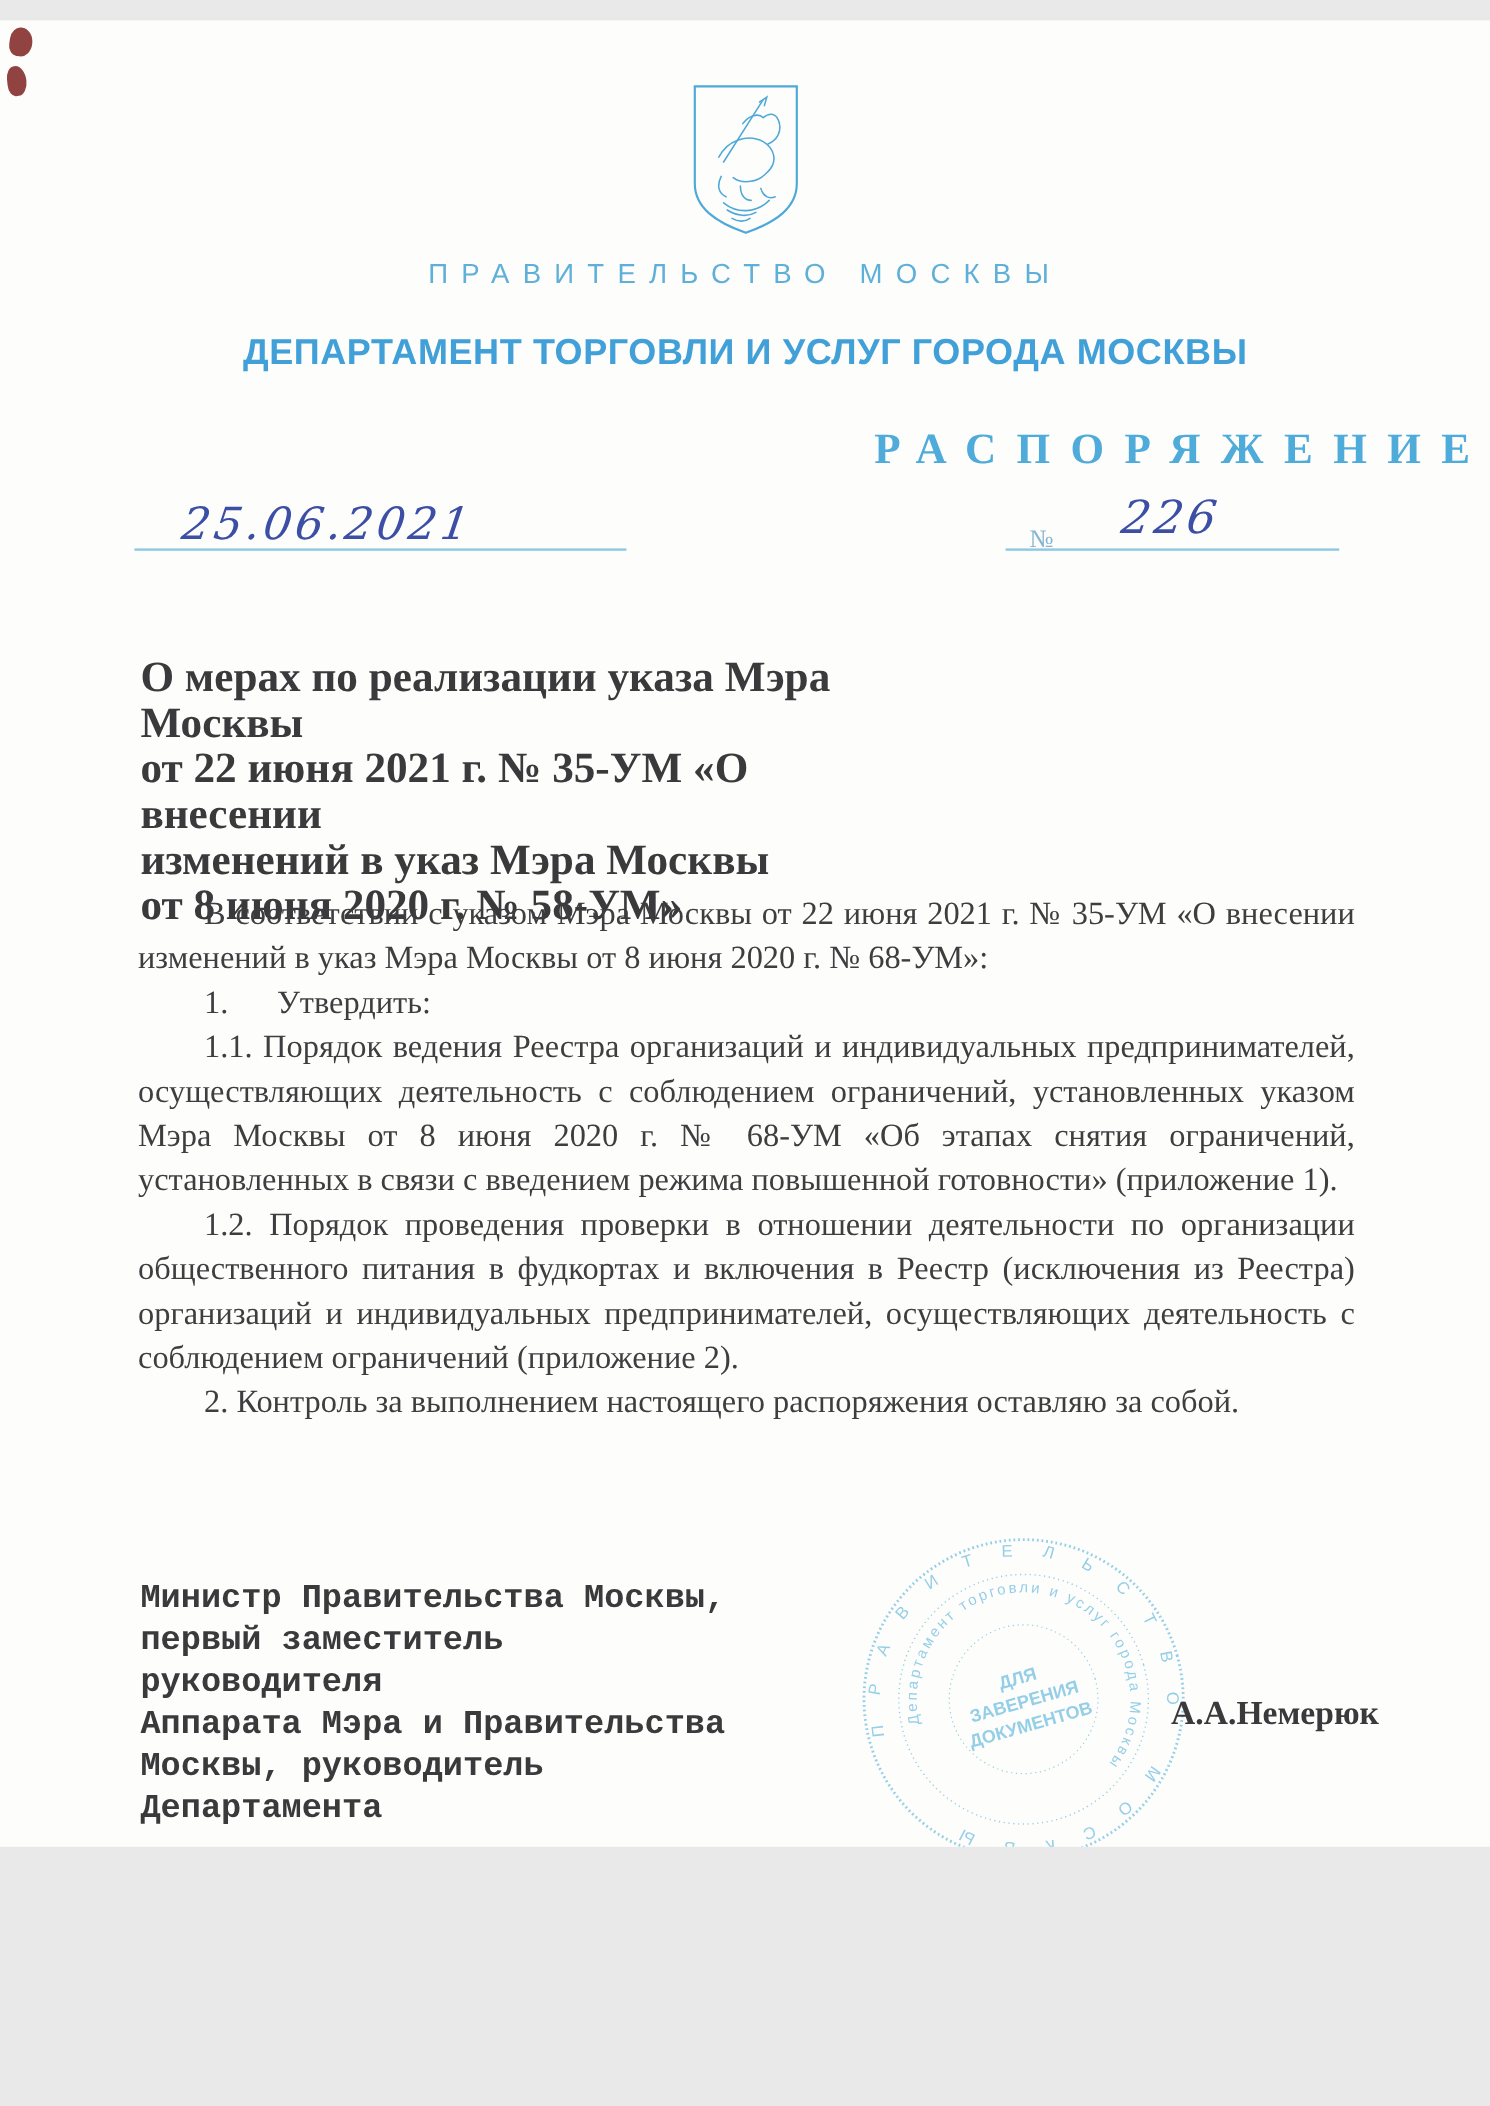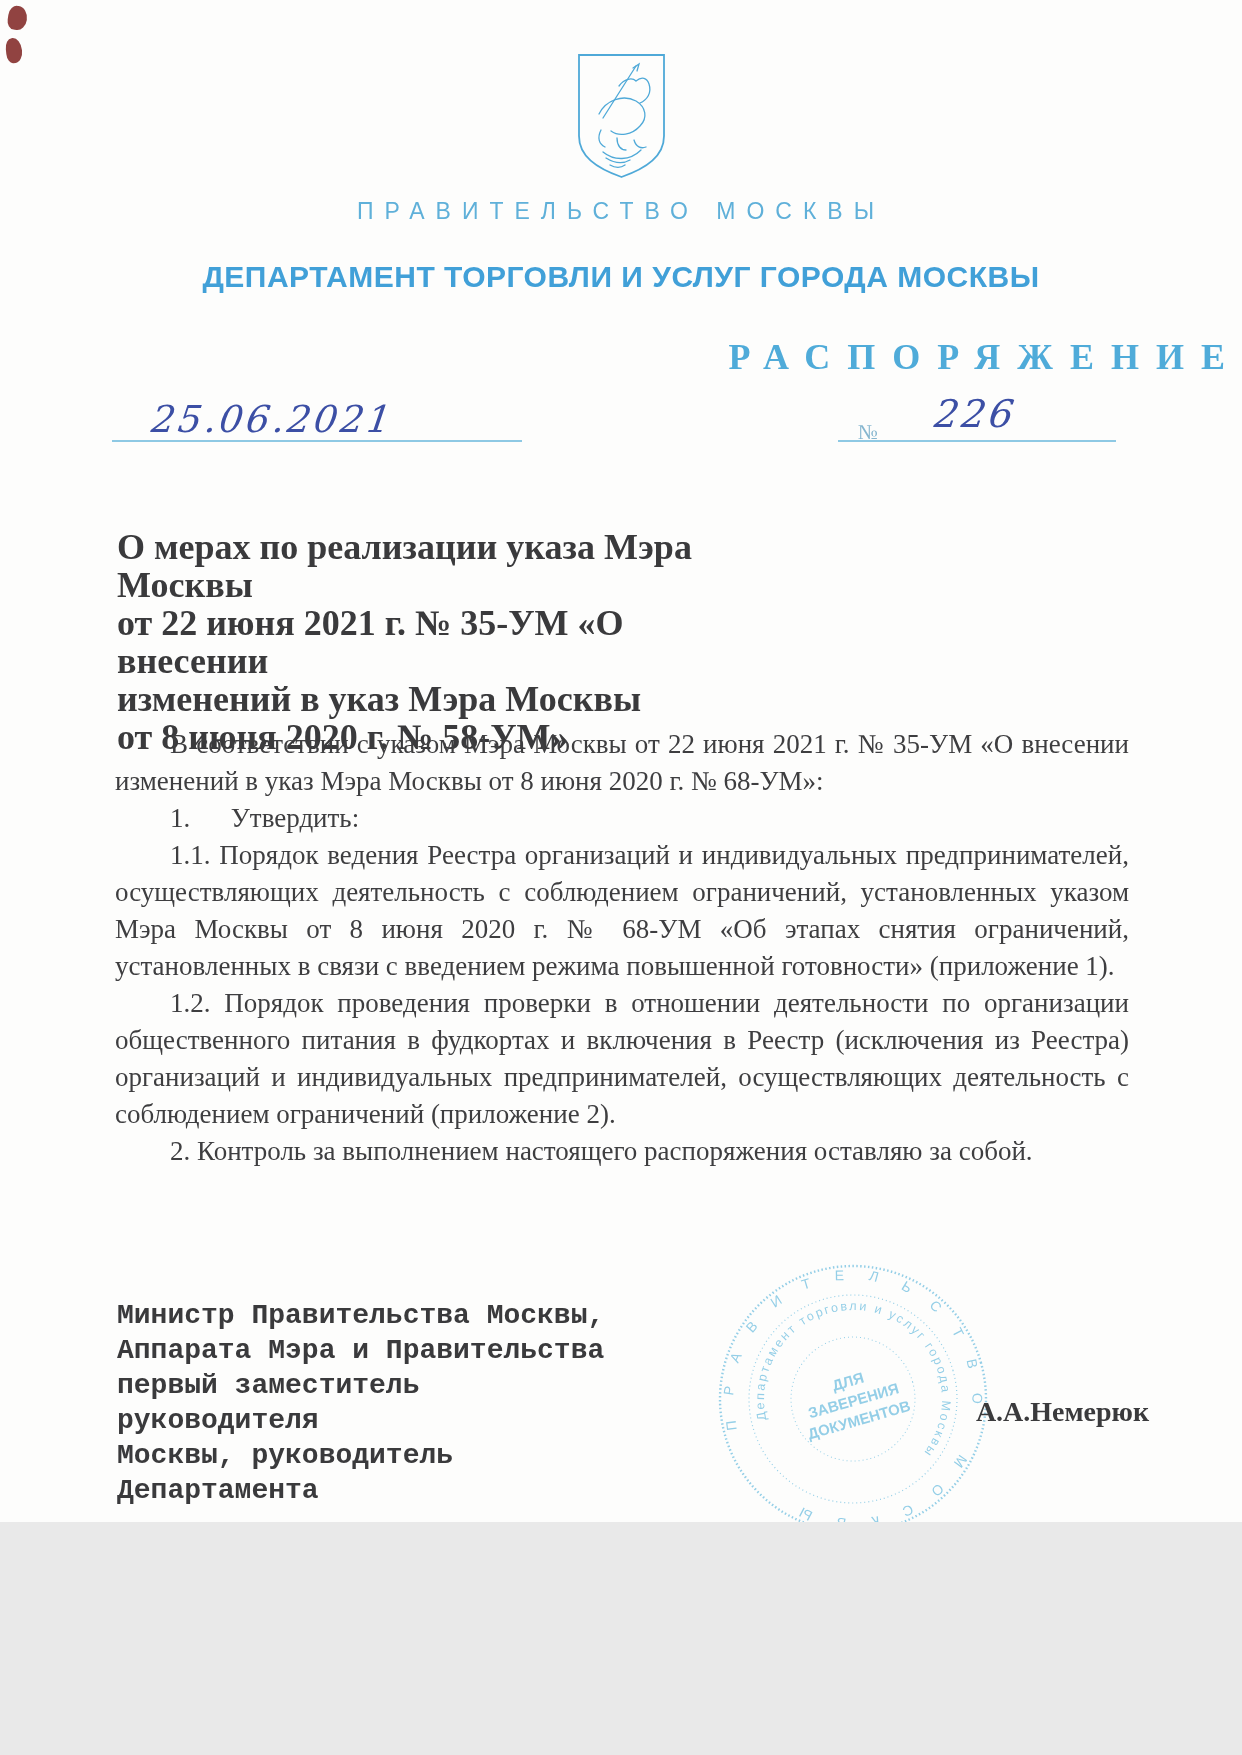--- a/index.html
+++ b/index.html
@@ -1,17 +1,17 @@
 <!DOCTYPE html>
 <html><head>
 <meta charset="utf-8">
 <style>
   html,body{margin:0;padding:0;background:#e9e9e9;}
   #page{
-    position:relative;width:1242px;height:1522px;margin:0 auto;
+    position:relative;width:1242px;height:1522px;margin:17px auto;
     background:#fdfdfc;overflow:hidden;
     font-family:"Liberation Serif",serif;color:#3e3e40;
   }
   
   .ink-mark{position:absolute;background:#7e2220;opacity:.85;border-radius:45% 55% 50% 40%;}
   #mark1{left:8px;top:6px;width:19px;height:24px;transform:rotate(8deg);}
   #mark2{left:6px;top:38px;width:16px;height:25px;transform:rotate(-6deg);}
   
   #coat{position:absolute;left:573px;top:52px;width:97px;height:128px;}
   #gov-title{
@@ -105,22 +105,22 @@
   <div id="body">
     <p>В соответствии с указом Мэра Москвы от 22 июня 2021 г. № 35-УМ «О внесении изменений в указ Мэра Москвы от 8 июня 2020 г. № 68-УМ»:</p>
     <p>1.  Утвердить:</p>
     <p>1.1. Порядок ведения Реестра организаций и индивидуальных предпринимателей, осуществляющих деятельность с соблюдением ограничений, установленных указом Мэра Москвы от 8 июня 2020 г. № 68-УМ «Об этапах снятия ограничений, установленных в связи с введением режима повышенной готовности» (приложение 1).</p>
     <p>1.2. Порядок проведения проверки в отношении деятельности по организации общественного питания в фудкортах и включения в Реестр (исключения из Реестра) организаций и индивидуальных предпринимателей, осуществляющих деятельность с соблюдением ограничений (приложение 2).</p>
     <p>2. Контроль за выполнением настоящего распоряжения оставляю за собой.</p>
   </div>
 
   <div id="sig-title">
     <div>Министр Правительства Москвы,</div>
+    <div>первый заместитель руководителя</div>
     <div>Аппарата Мэра и Правительства</div>
-    <div>первый заместитель руководителя</div>
     <div>Москвы, руководитель Департамента</div>
   </div>
   <div id="sig-name">А.А.Немерюк</div>
 
   <svg id="stamp" viewBox="0 0 282 282">
     <defs>
       <path id="outerPath" d="M22 141 a119 119 0 1 1 238 0 a119 119 0 1 1 -238 0"></path>
       <path id="innerPath" d="M52 141 a89 89 0 1 1 178 0 a89 89 0 1 1 -178 0"></path>
     </defs>
     <g transform="rotate(-16 141 141)" fill="none" stroke="#3fa9d6">

